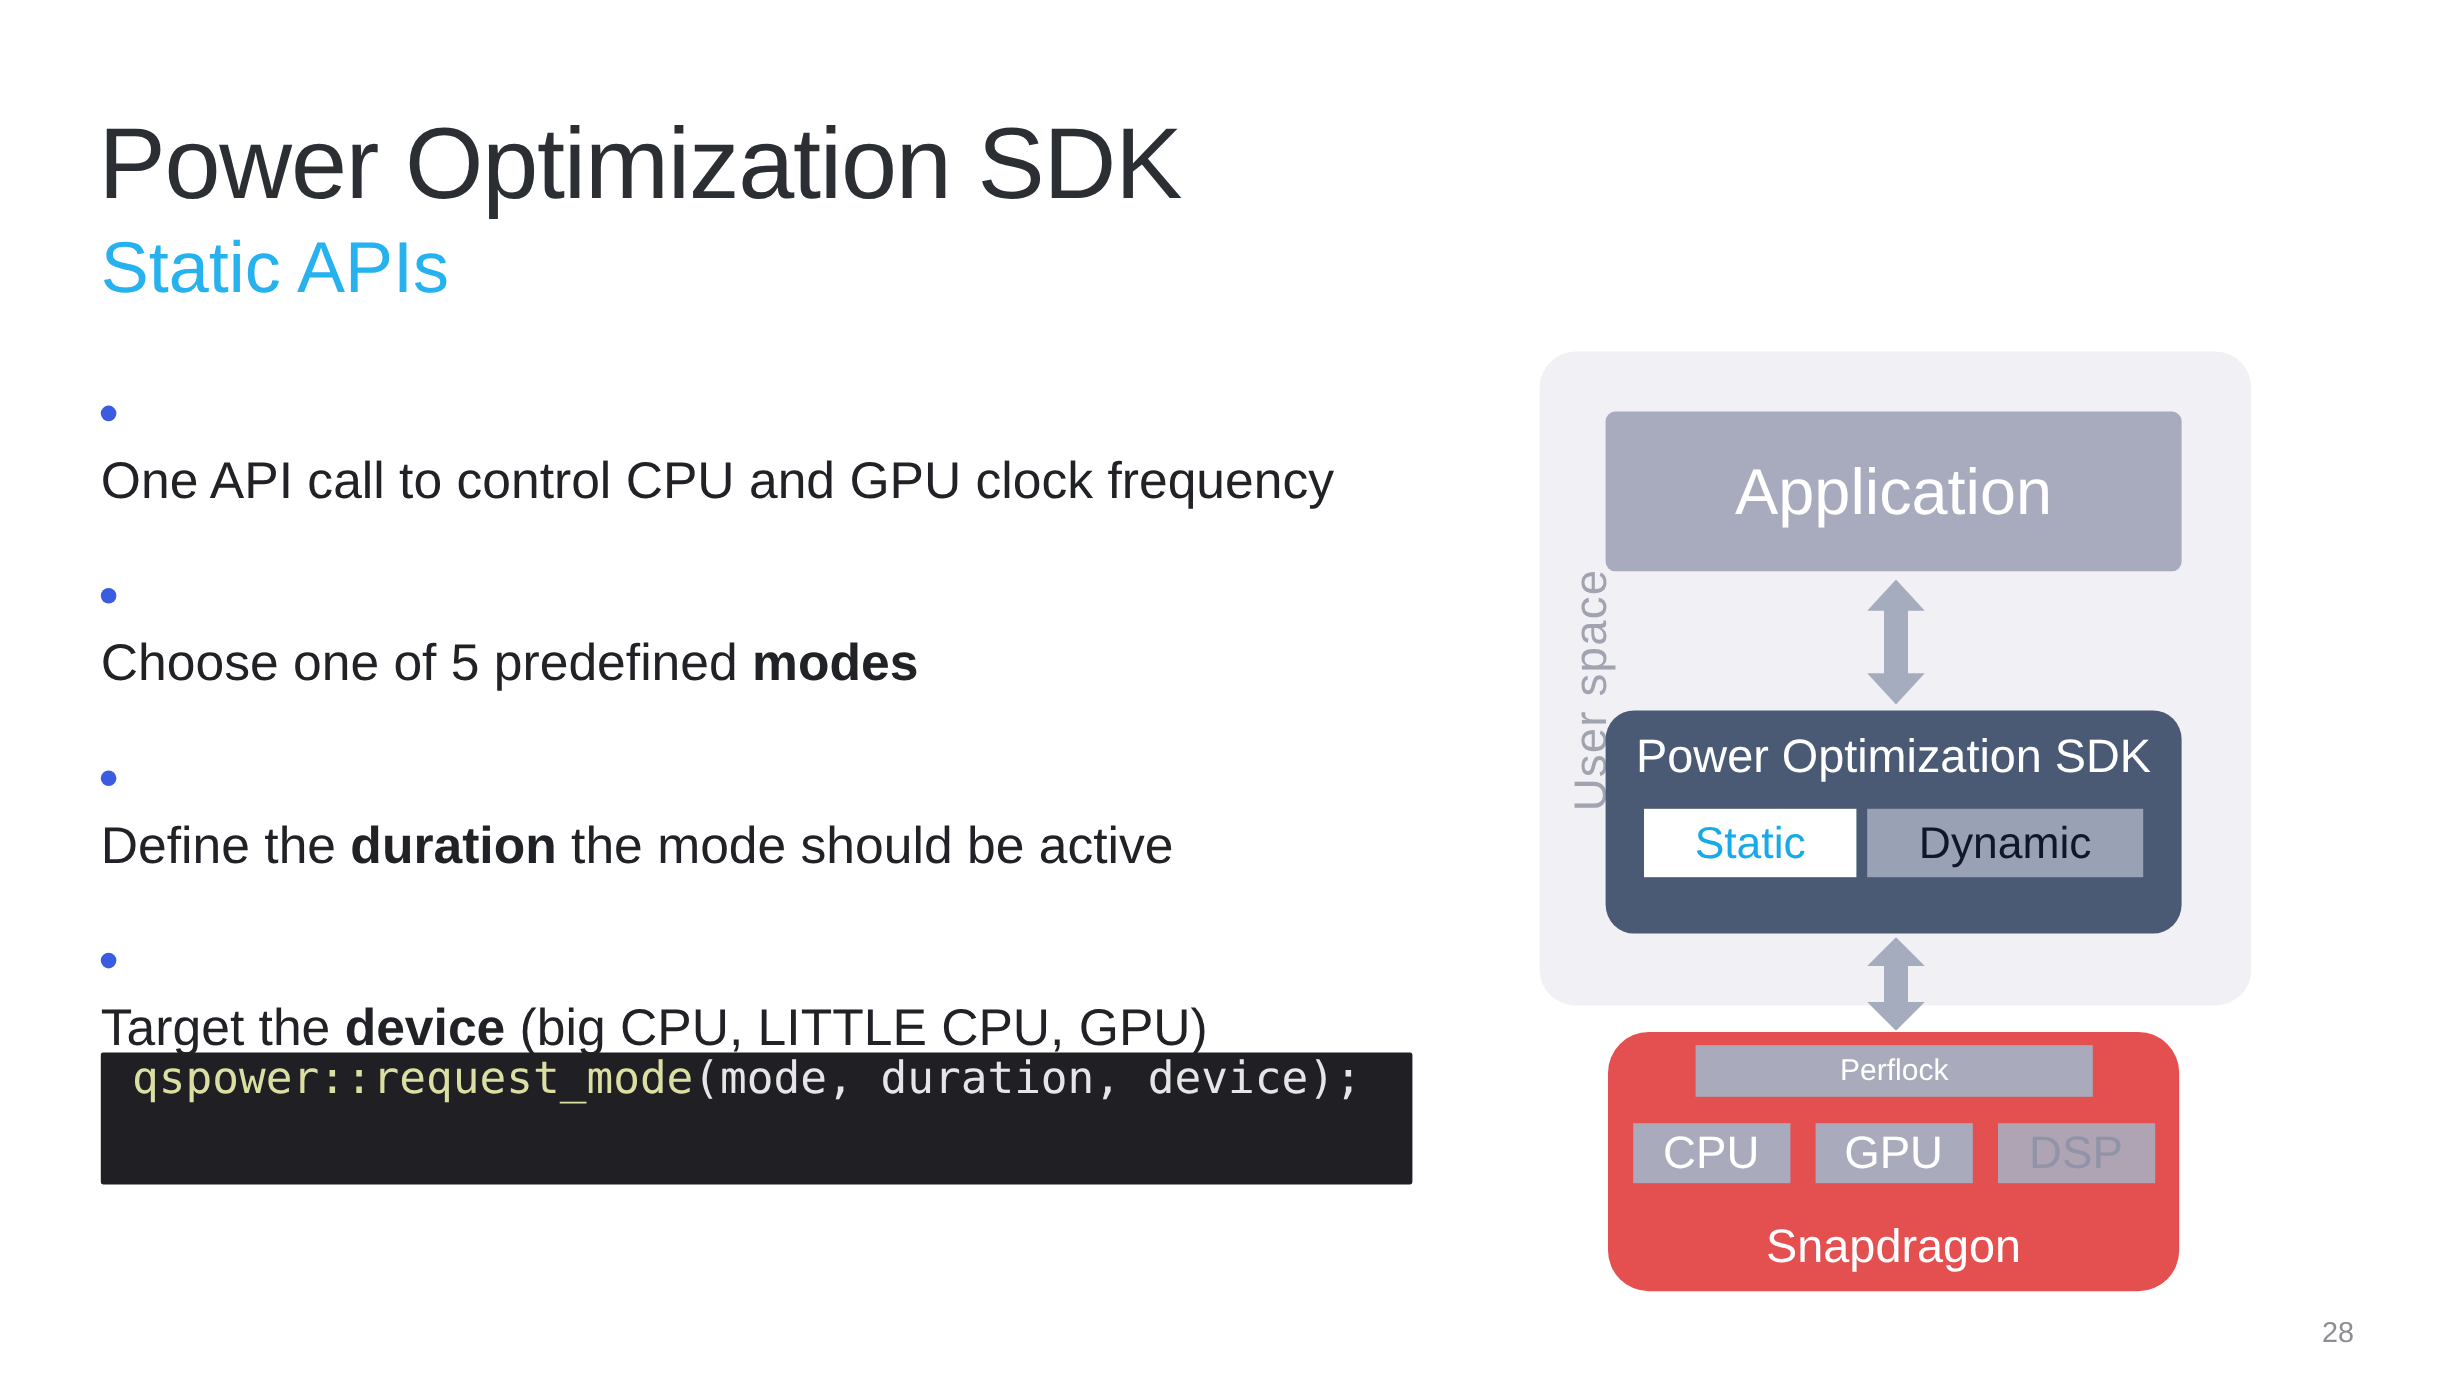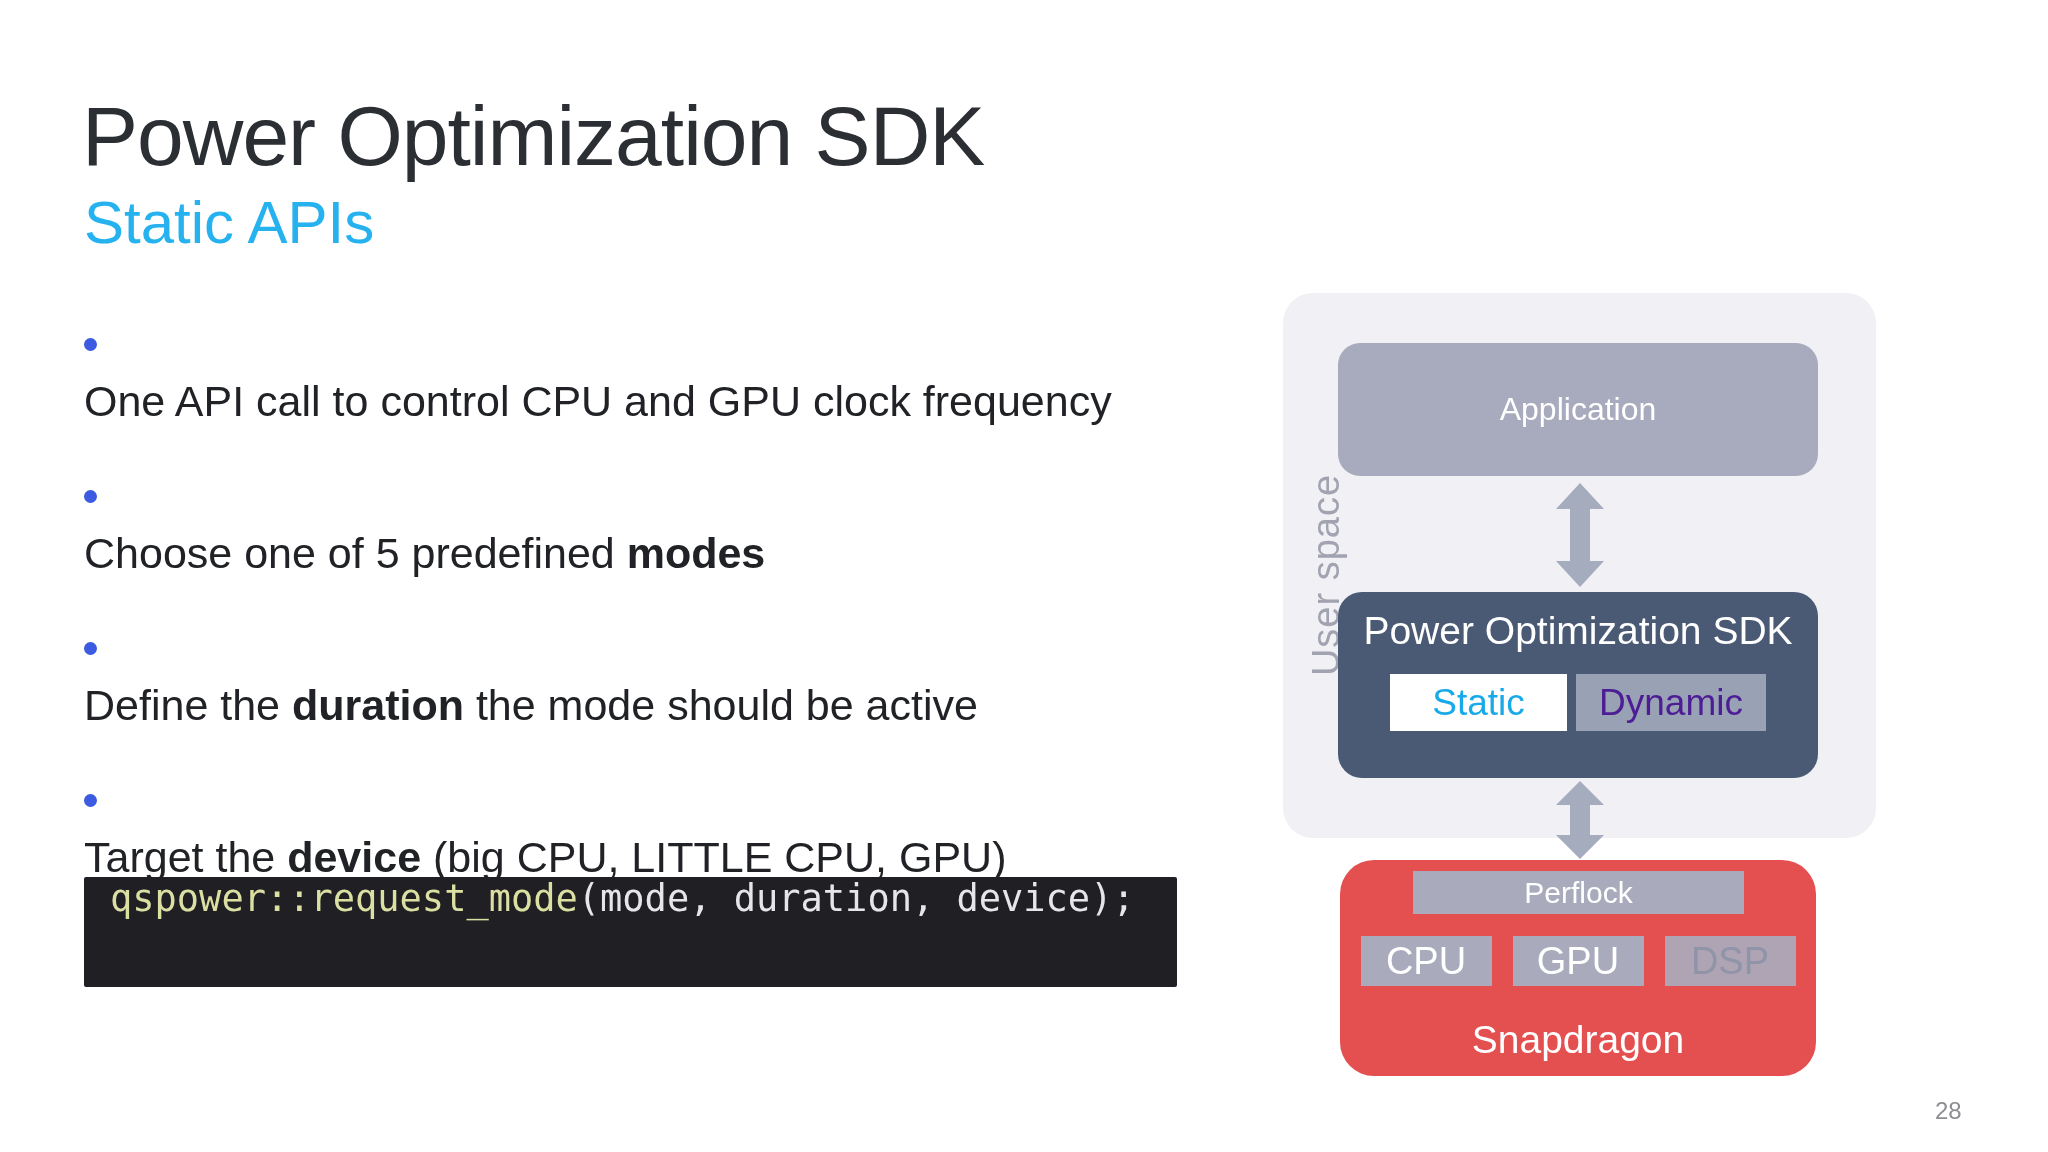--- a/index.html
+++ b/index.html
@@ -47,48 +47,48 @@
     position:absolute; left:1283px; top:293px; width:593px; height:545px;
     background:var(--container_bg); border-radius:30px;
   }
   .userspace{
     position:absolute; left:1177px; top:553px; width:300px; height:44px;
     transform:rotate(-90deg); text-align:center;
     font-size:38px; color:var(--muted_label); letter-spacing:1px;
   }
   .appbox{
     position:absolute; left:1338px; top:343px; width:480px; height:133px;
-    background:var(--box_gray); border-radius:22px;
+    background:var(--box_gray); border-radius:8px;
     display:flex; align-items:center; justify-content:center;
-    color:#ffffff; font-size:32px;
+    color:#ffffff; font-size:54px;
   }
   .arrow{position:absolute; left:1556px;}
   .arrow1{top:483px;}
   .arrow2{top:781px;}
   .sdkbox{
     position:absolute; left:1338px; top:592px; width:480px; height:186px;
     background:var(--box_slate); border-radius:24px; box-sizing:border-box;
     display:flex; flex-direction:column; align-items:center; padding-top:17px; gap:21px;
   }
   .sdkbox .sdktitle{color:#ffffff; font-size:39px;}
   .tabs{display:flex; gap:9px;}
   .tab{
     height:57px; display:flex; align-items:center; justify-content:center;
     font-size:37px;
   }
   .tab.static{width:177px; background:#ffffff; color:var(--static_cyan);}
-  .tab.dynamic{width:190px; background:var(--btn_gray); color:#4c1d95;}
+  .tab.dynamic{width:230px; background:var(--btn_gray); color:#0f172a;}
   .redbox{
     position:absolute; left:1340px; top:860px; width:476px; height:216px;
     background:var(--red); border-radius:34px;
   }
   .perflock{
     position:absolute; left:73px; top:11px; width:331px; height:43px;
     background:var(--chip_gray); display:flex; align-items:center; justify-content:center;
-    color:#ffffff; font-size:30px;
+    color:#ffffff; font-size:25px;
   }
   .chips{
     position:absolute; left:0; top:76px; width:100%;
     display:flex; justify-content:center; gap:21px;
   }
   .chip{
     width:131px; height:50px; background:var(--chip_gray);
     display:flex; align-items:center; justify-content:center;
     color:#ffffff; font-size:38px;
   }

